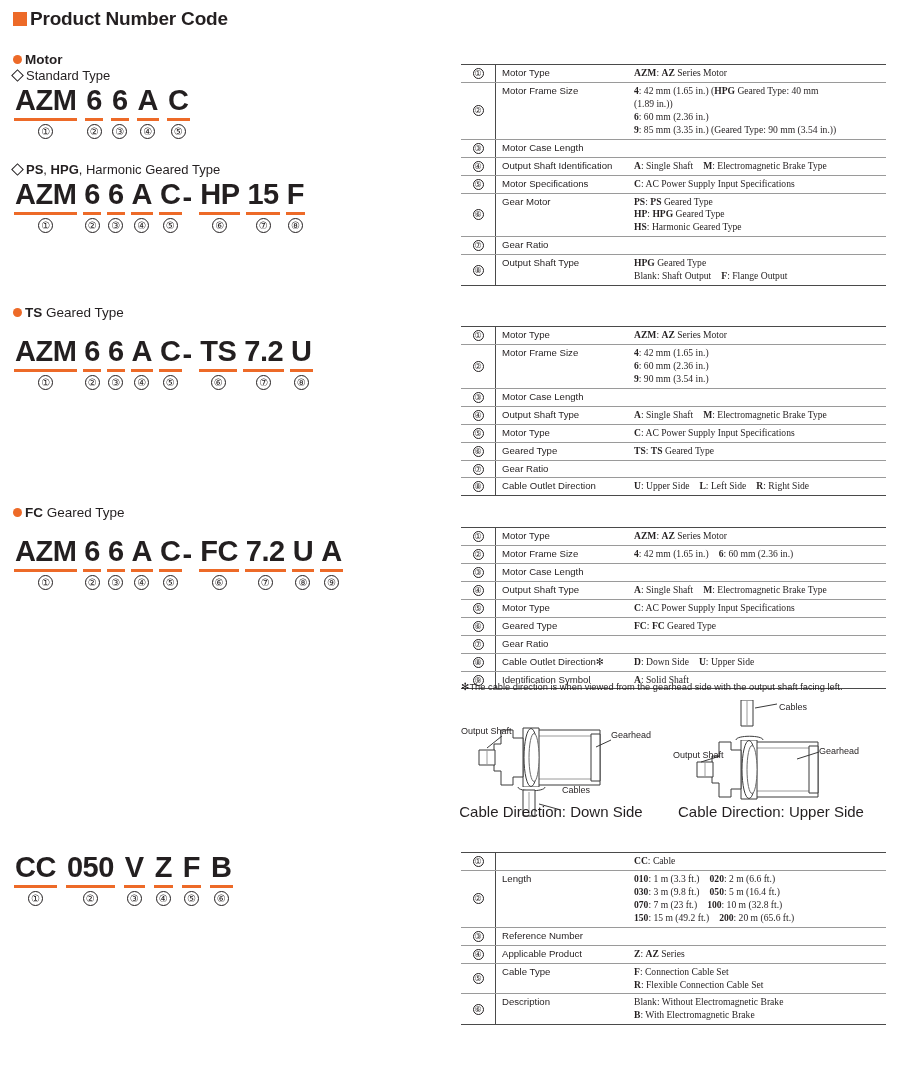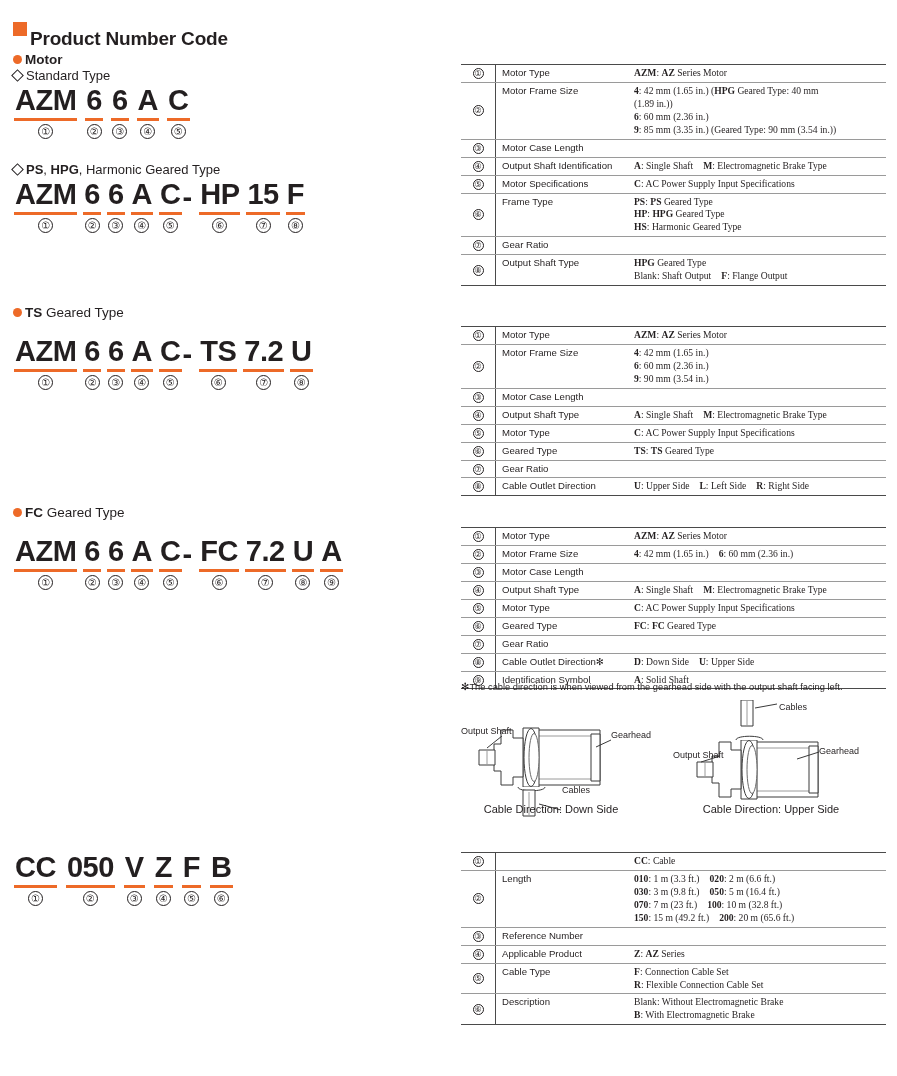--- a/index.html
+++ b/index.html
@@ -38,21 +38,20 @@
     height: 14px;
     background: #ED6A28;
     margin-right: 3px;
     flex: 0 0 auto;
   }
   .main-head-text {
     font-size: 19px;
     font-weight: bold;
     letter-spacing: -0.2px;
     line-height: 1;
-    margin-top: 20px;
   }
 
   
   .sec-head {
     position: absolute;
     display: flex;
     align-items: center;
     font-size: 13.5px;
     font-weight: bold;
     line-height: 1;
@@ -186,21 +185,21 @@
   
   .diagram-wrap {
     position: absolute;
     left: 461px;
     top: 700px;
     width: 412px;
     height: 120px;
   }
   .diag-cap {
     position: absolute;
-    font-size: 11px;
+    font-size: 15px;
     text-align: center;
     width: 200px;
   }
 </style>
 </head>
 <body>
 
 <div class="left-col">
 
   <div class="main-head">
@@ -497,21 +496,21 @@
       </tr>
       <tr>
         <td class="c-num"><span class="circnum">⑤</span></td>
         <td class="c-lbl">Motor Specifications</td>
         <td class="c-val">
           <div class="val-line"><span class="b">C</span><span>: AC Power Supply Input Specifications</span></div>
         </td>
       </tr>
       <tr>
         <td class="c-num"><span class="circnum">⑥</span></td>
-        <td class="c-lbl">Frame Type</td>
+        <td class="c-lbl">Gear Motor</td>
         <td class="c-val">
           <div class="val-line"><span class="b">PS</span><span>: </span><span class="b">PS</span><span> Geared Type</span></div>
           <div class="val-line"><span class="b">HP</span><span>: </span><span class="b">HPG</span><span> Geared Type</span></div>
           <div class="val-line"><span class="b">HS</span><span>: Harmonic Geared Type</span></div>
         </td>
       </tr>
       <tr>
         <td class="c-num"><span class="circnum">⑦</span></td>
         <td class="c-lbl">Gear Ratio</td>
         <td class="c-val">&nbsp;</td>

